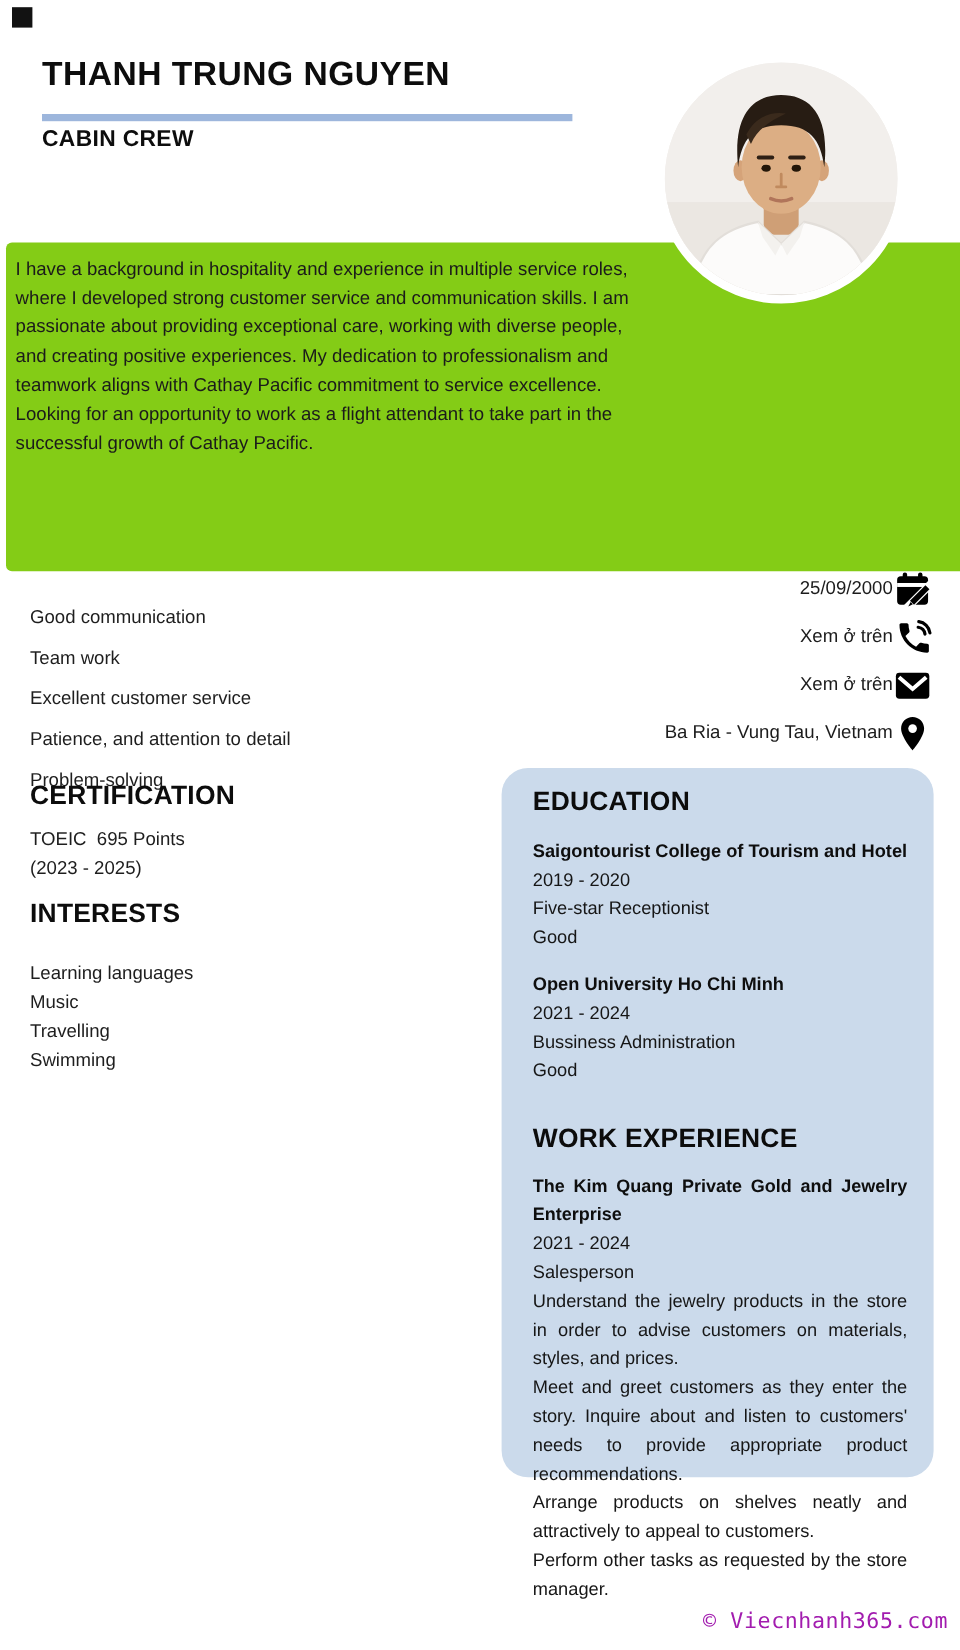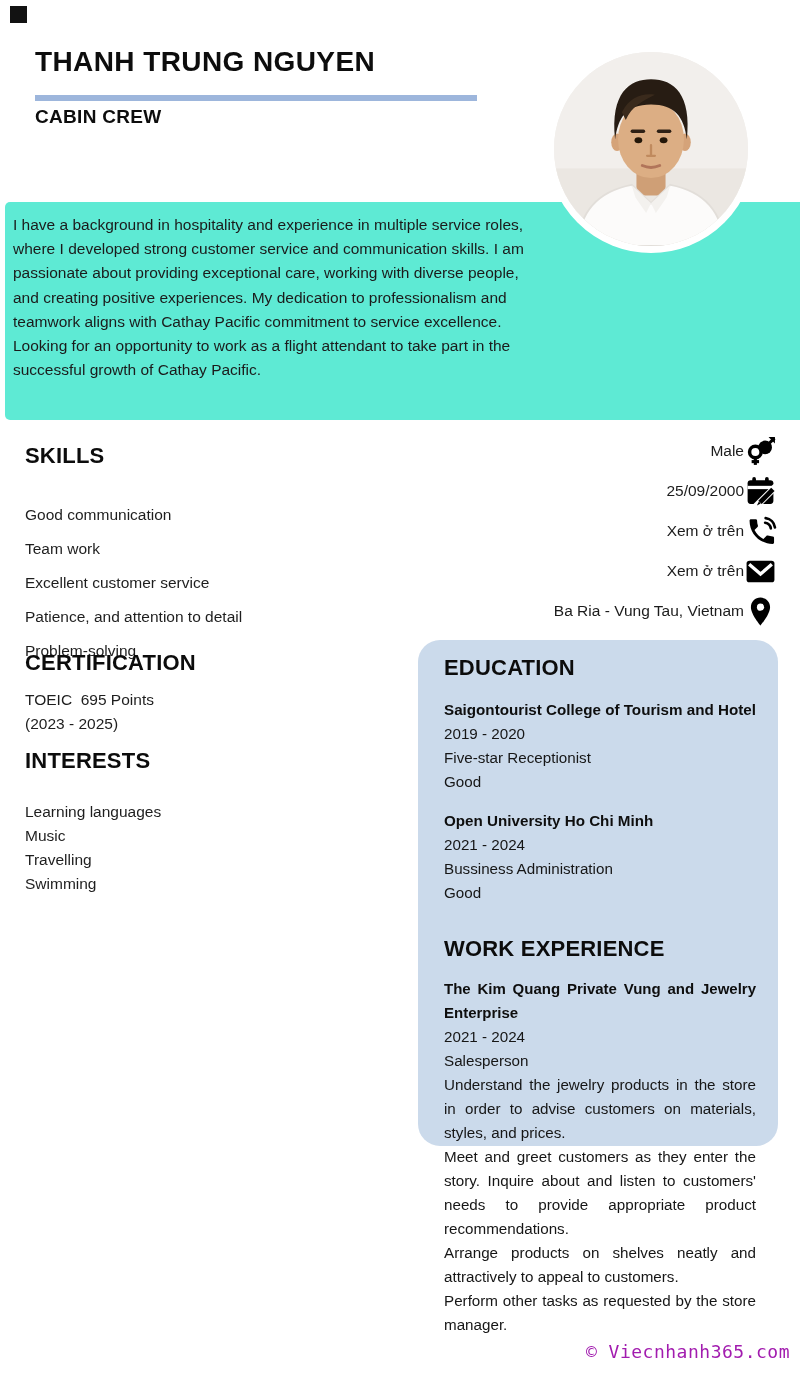--- a/index.html
+++ b/index.html
@@ -11,22 +11,22 @@
   .name{position:absolute;left:35px;top:46px;font-size:28px;font-weight:700;
         letter-spacing:.4px;color:#0d0d0d;white-space:nowrap;}
   .title-underline{position:absolute;left:35px;top:95px;width:442px;height:6px;background:#9db6dc;}
   .job-title{position:absolute;left:35px;top:106px;font-size:19px;font-weight:700;
         letter-spacing:.3px;color:#0d0d0d;white-space:nowrap;}
 
   .photo{position:absolute;left:547px;top:45px;width:194px;height:194px;border:7px solid #ffffff;
         border-radius:50%;overflow:hidden;z-index:3;background:#f1eeeb;}
   .photo svg{display:block;width:100%;height:100%;}
 
-  .summary-box{position:absolute;left:5px;top:202px;width:795px;height:218px;
-        background:#5eead4;border-radius:5px 0 0 5px;z-index:1;}
+  .summary-box{position:absolute;left:5px;top:202px;width:795px;height:274px;
+        background:#84cc16;border-radius:5px 0 0 5px;z-index:1;}
   .summary-text{position:absolute;left:8px;top:11px;width:514px;font-size:15.5px;
         line-height:24.2px;color:#1b1b1b;}
   .summary-text p{margin:0;}
 
   .detail-row{position:absolute;right:23px;display:flex;align-items:center;height:34px;}
   .detail-value{font-size:15.5px;color:#1c1c1c;white-space:nowrap;}
   .detail-icon{width:33px;height:33px;display:flex;align-items:center;justify-content:center;}
   .detail-icon svg{width:33px;height:33px;}
 
   .sec-heading{margin:0;font-size:22px;font-weight:700;color:#0c0c0c;letter-spacing:.2px;}
@@ -36,21 +36,21 @@
   .skills-list .item{line-height:34px;font-size:15.5px;}
 
   .section-cert{position:absolute;left:25px;top:650px;width:330px;}
   .cert-lines{margin-top:12px;}
   .cert-lines .line{line-height:24px;font-size:15.5px;white-space:pre-wrap;}
 
   .section-interests{position:absolute;left:25px;top:748px;width:330px;}
   .interests-list{margin-top:26px;}
   .interests-list .item{line-height:24px;font-size:15.5px;}
 
-  .panel{position:absolute;left:418px;top:640px;width:360px;height:506px;background:#cbdaeb;
+  .panel{position:absolute;left:418px;top:640px;width:360px;height:591px;background:#cbdaeb;
         border-radius:22px;box-sizing:border-box;padding:15px 22px 0 26px;}
   .panel .sec-heading{letter-spacing:.2px;}
   .panel .body{font-size:15.2px;line-height:24px;color:#161616;}
   .edu-entry1{margin-top:17px;}
   .edu-entry2{margin-top:15px;}
   .edu-school{font-weight:700;white-space:nowrap;color:#0e0e0e;}
   .work-heading{margin-top:31px;}
   .work-company{margin-top:15px;font-weight:700;font-size:15px;line-height:24px;
         text-align:justify;color:#0e0e0e;}
   .work-line{line-height:24px;}
@@ -202,21 +202,21 @@
     <div class="body edu-entry2">
       <div class="edu-school">Open University Ho Chi Minh</div>
       <div>2021 - 2024</div>
       <div>Bussiness Administration</div>
       <div>Good</div>
     </div>
 
     <h3 class="sec-heading work-heading">WORK EXPERIENCE</h3>
 
     <div class="body">
-      <div class="work-company">The Kim Quang Private Vung and Jewelry Enterprise</div>
+      <div class="work-company">The Kim Quang Private Gold and Jewelry Enterprise</div>
       <div class="work-line">2021 - 2024</div>
       <div class="work-line">Salesperson</div>
       <p class="duty">Understand the jewelry products in the store in order to advise customers on materials, styles, and prices.</p>
       <p class="duty">Meet and greet customers as they enter the story. Inquire about and listen to customers' needs to provide appropriate product recommendations.</p>
       <p class="duty">Arrange products on shelves neatly and attractively to appeal to customers.</p>
       <p class="duty">Perform other tasks as requested by the store manager.</p>
     </div>
   </div>
 
   <div class="footer-credit">© Viecnhanh365.com</div>

